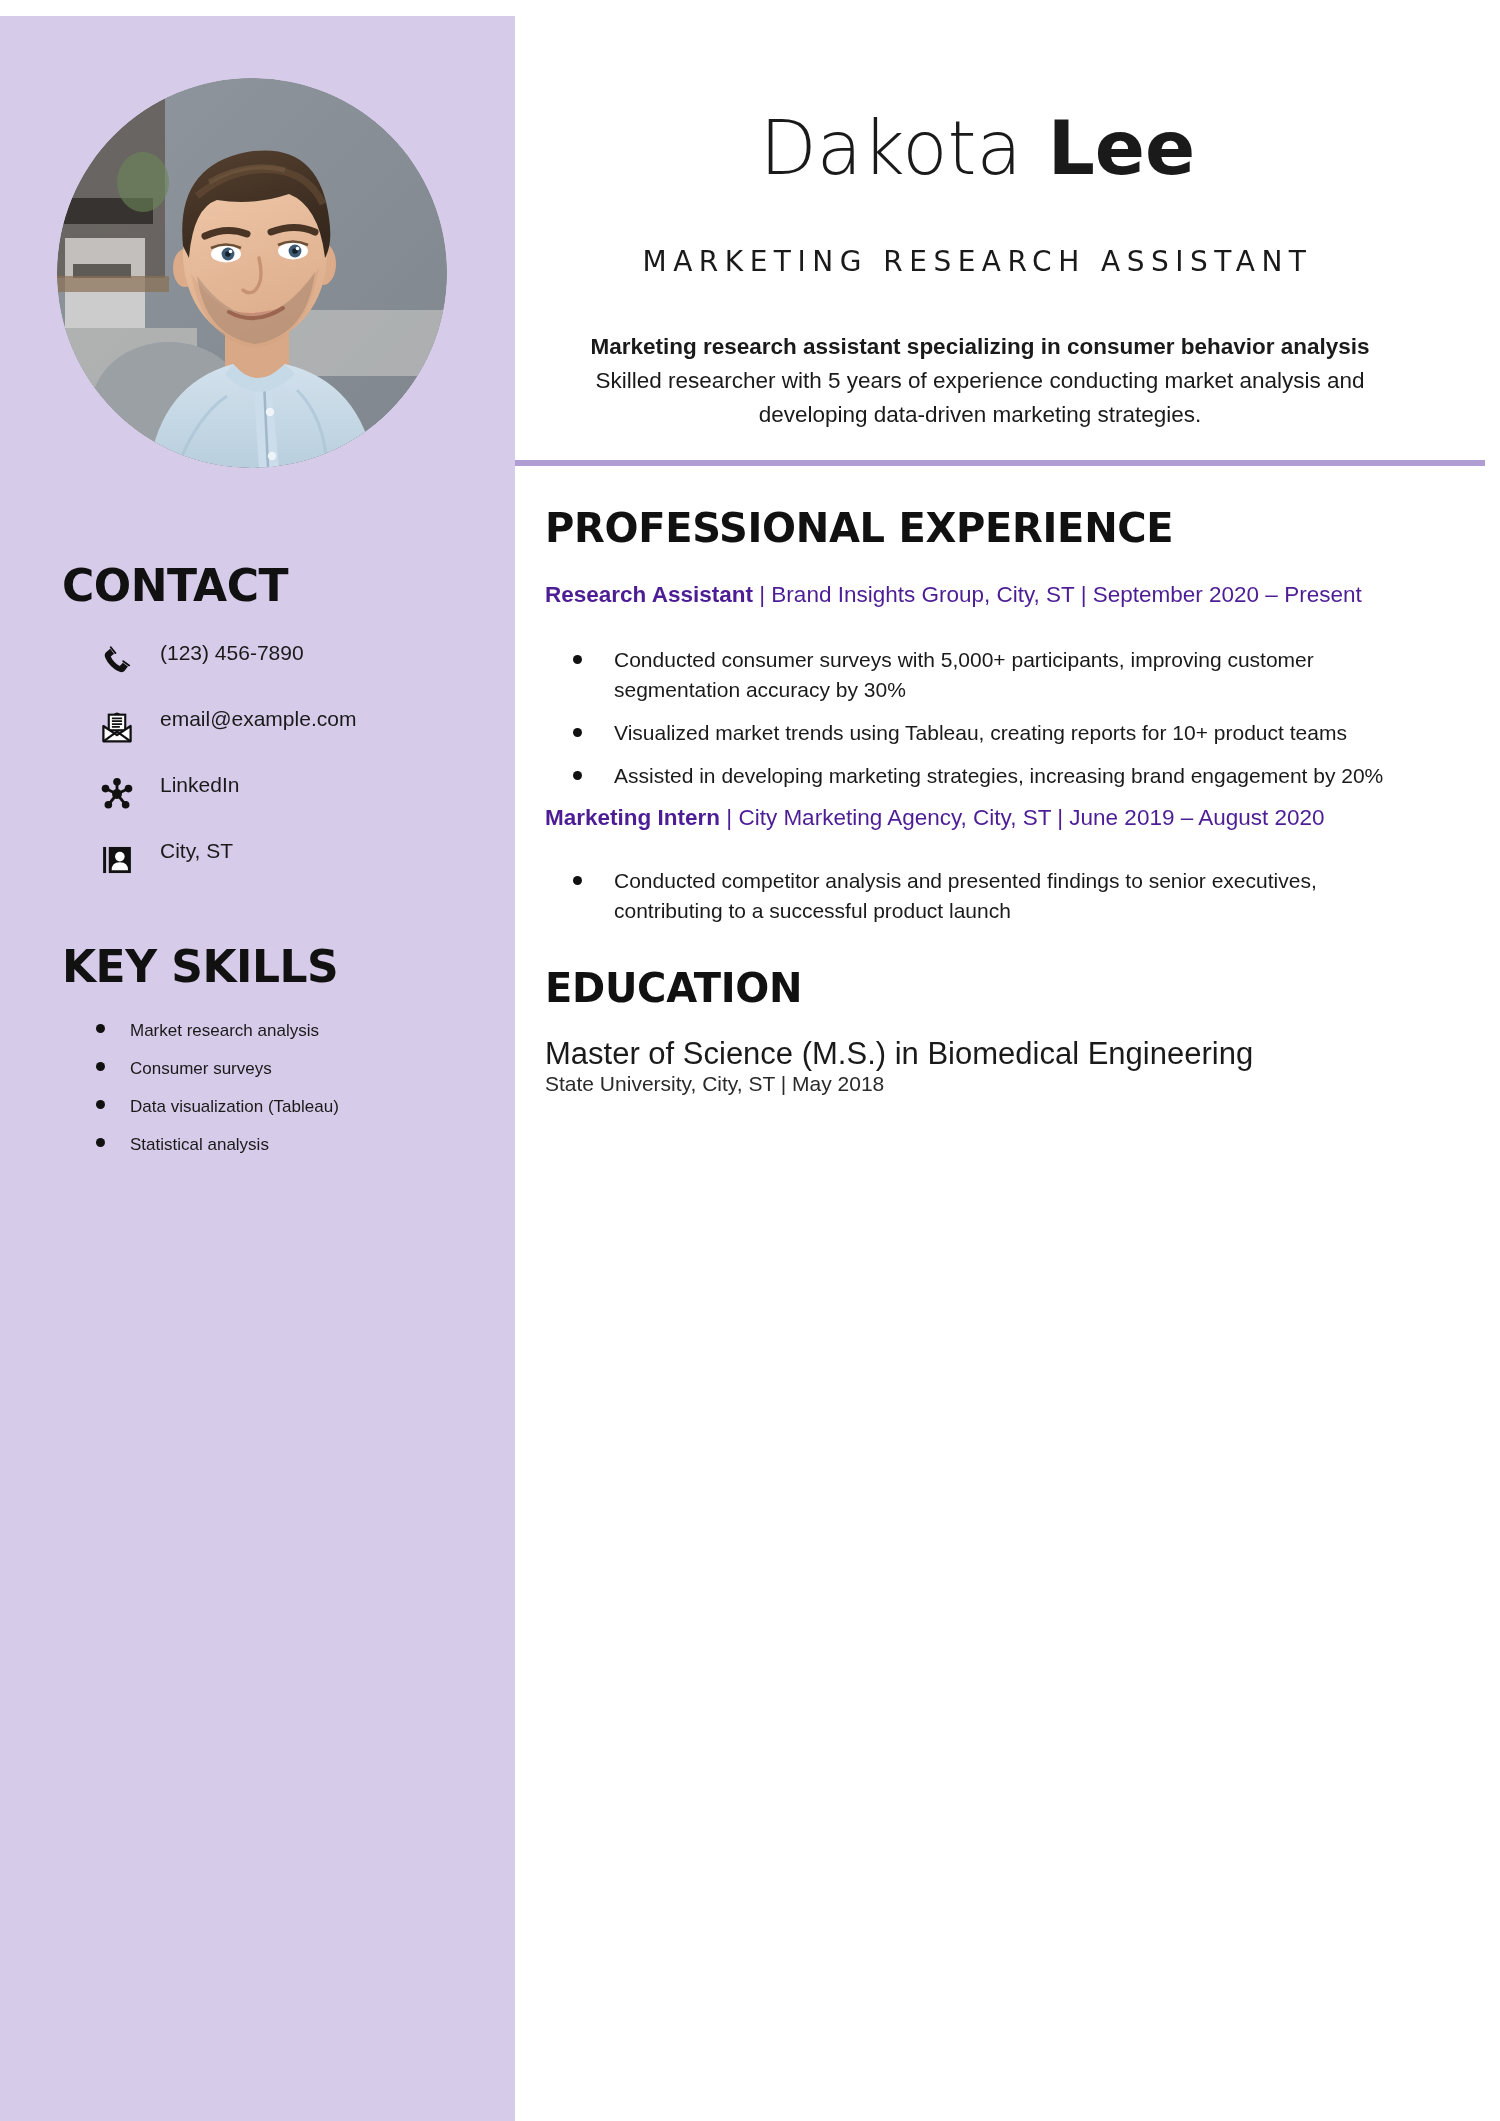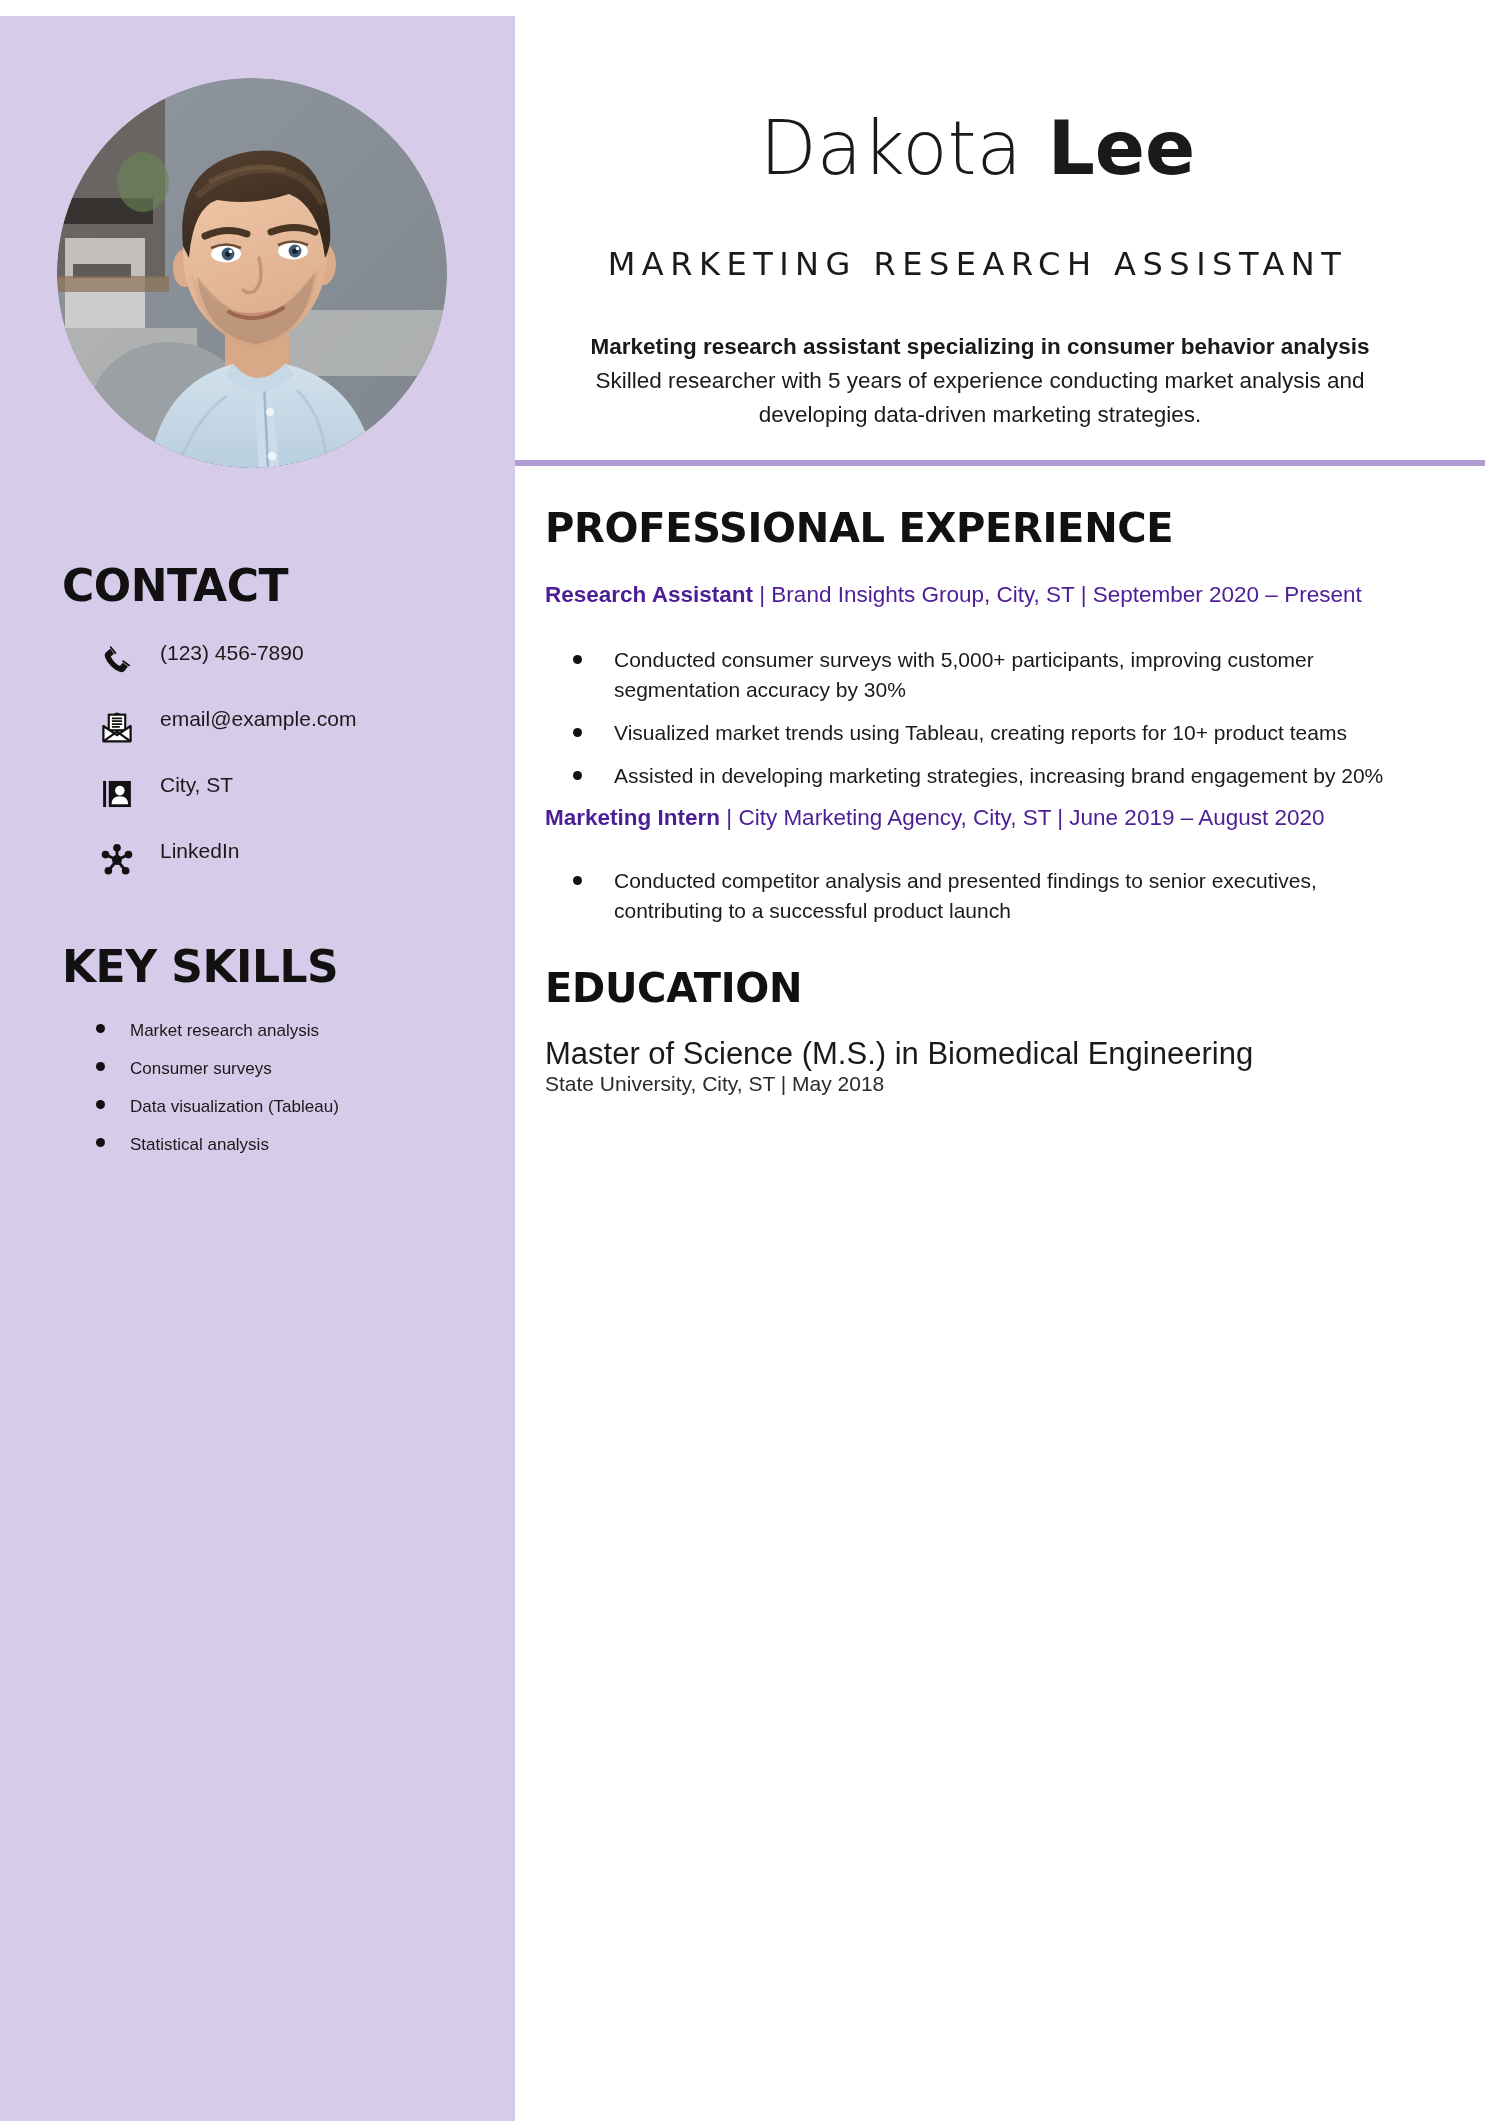--- a/index.html
+++ b/index.html
@@ -146,21 +146,21 @@
   .name .family { font-weight: 700; }
 
   .job-title {
     position: absolute;
     left: 0;
     top: 245px;
     width: 925px;
     text-align: center;
     font-family: "DejaVu Sans", sans-serif;
     font-weight: 400;
-    font-size: 32px;
+    font-size: 28px;
     letter-spacing: 6.5px;
     color: #1a1a1a;
     white-space: nowrap;
   }
 
   .summary {
     position: absolute;
     left: 30px;
     top: 330px;
     width: 870px;
@@ -381,50 +381,50 @@
             <path d="M2.4 10.6 L12 17 L21.6 10.6 L21.6 21.4 L2.4 21.4 Z" fill="#ffffff" stroke="#111111" stroke-width="1.6" stroke-linejoin="round"></path>
             <path d="M2.4 21.4 L12 14.6 L21.6 21.4" fill="none" stroke="#111111" stroke-width="1.6" stroke-linejoin="round"></path>
           </svg>
         </span>
         <span class="contact-text">email@example.com</span>
       </li>
 
       <li class="contact-row">
         <span class="contact-icon">
           <svg width="34" height="34" viewBox="0 0 24 24" aria-hidden="true">
-            <rect x="2.2" y="2.8" width="2.1" height="18.4" fill="#111111"></rect>
-            <rect x="6.2" y="2.8" width="15.6" height="18.4" fill="#111111"></rect>
-            <circle cx="14" cy="9.6" r="3.4" fill="#ffffff"></circle>
-            <path d="M8.2 19.2 Q8.2 13.6 14 13.6 Q19.8 13.6 19.8 19.2 Z" fill="#ffffff"></path>
-          </svg>
-        </span>
-        <span class="contact-text">City, ST</span>
-      </li>
-
-      <li class="contact-row">
-        <span class="contact-icon">
-          <svg width="34" height="34" viewBox="0 0 24 24" aria-hidden="true">
             <g stroke="#111111" stroke-width="2">
               <line x1="12" y1="12" x2="12" y2="4"></line>
               <line x1="12" y1="12" x2="4.6" y2="8.4"></line>
               <line x1="12" y1="12" x2="19.4" y2="8.4"></line>
               <line x1="12" y1="12" x2="6.4" y2="19"></line>
               <line x1="12" y1="12" x2="17.6" y2="19"></line>
             </g>
             <circle cx="12" cy="12" r="3.5" fill="#111111"></circle>
             <circle cx="12" cy="3.4" r="2.7" fill="#111111"></circle>
             <circle cx="3.9" cy="8.2" r="2.7" fill="#111111"></circle>
             <circle cx="20.1" cy="8.2" r="2.7" fill="#111111"></circle>
             <circle cx="5.9" cy="19.6" r="2.7" fill="#111111"></circle>
             <circle cx="18.1" cy="19.6" r="2.7" fill="#111111"></circle>
           </svg>
         </span>
         <span class="contact-text">LinkedIn</span>
       </li>
 
+      <li class="contact-row">
+        <span class="contact-icon">
+          <svg width="34" height="34" viewBox="0 0 24 24" aria-hidden="true">
+            <rect x="2.2" y="2.8" width="2.1" height="18.4" fill="#111111"></rect>
+            <rect x="6.2" y="2.8" width="15.6" height="18.4" fill="#111111"></rect>
+            <circle cx="14" cy="9.6" r="3.4" fill="#ffffff"></circle>
+            <path d="M8.2 19.2 Q8.2 13.6 14 13.6 Q19.8 13.6 19.8 19.2 Z" fill="#ffffff"></path>
+          </svg>
+        </span>
+        <span class="contact-text">City, ST</span>
+      </li>
+
     </ul>
 
     <h2 class="side-heading" id="skills-heading">KEY SKILLS</h2>
 
     <ul class="skills-list">
       <li class="skill-row">
         <span class="skill-bullet"></span>
         <span class="skill-text">Market research analysis</span>
       </li>
       <li class="skill-row">

